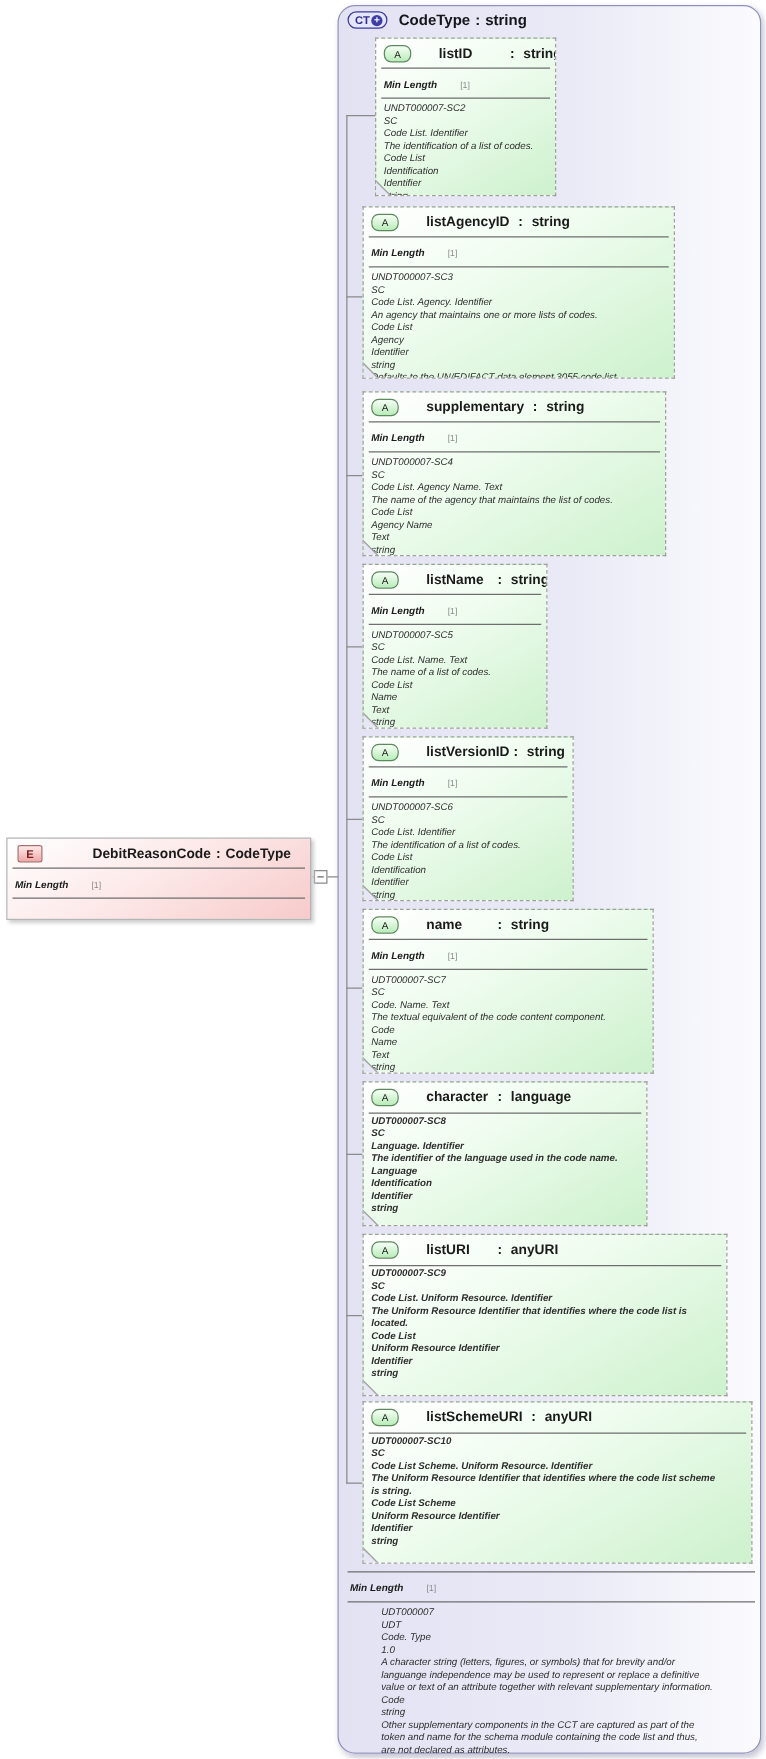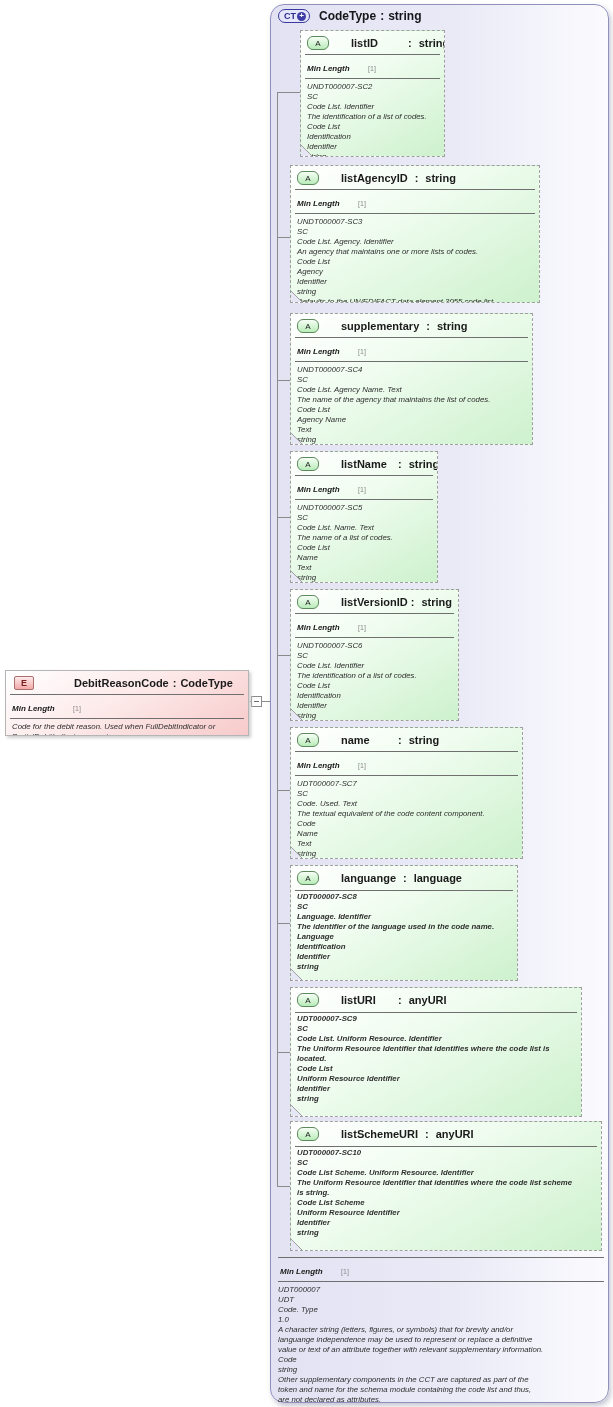--- a/index.html
+++ b/index.html
@@ -54,21 +54,21 @@
   .e-icon{flex:0 0 auto;width:18px;height:12px;border:1px solid #a96f6f;border-radius:2px;
           background:linear-gradient(#fdeaea 0%,#f2a8a8 100%);display:inline-flex;align-items:center;
           justify-content:center;font-size:9px;font-weight:bold;color:#7c1f1f;}
   .elem-title{font-size:11px;font-weight:bold;white-space:nowrap;margin-left:32px;}
   .elem-title span{margin-right:4px;}
 
   
   .facts{position:absolute;left:278px;top:1257px;width:326px;}
   .facts .facet-row{margin:0;border-top:1px solid #6f6f6f;border-bottom:1px solid #6f6f6f;}
   .facts .docs{margin:2px 0 0 0;padding:1px 0 0 0;}
-  .facts .doc-line{font-size:7.8px;}
+  .facts .doc-line{font-size:7.8px;margin-left:27px;}
 </style>
 </head>
 <body>
 
 <div class="stage">
 
   <div class="hline" style="left:249px;top:701px;width:22px;"></div>
   <div class="handle"></div>
 
   <div class="ct">
@@ -235,37 +235,37 @@
       <span class="attr-sep">:</span>
       <span class="attr-ty">string</span>
     </div>
     <div class="facet-row">
       <span class="facet-name">Min Length</span>
       <span class="facet-card">[1]</span>
     </div>
     <div class="docs">
         <div class="doc-line">UDT000007-SC7</div>
         <div class="doc-line">SC</div>
-        <div class="doc-line">Code. Used. Text</div>
+        <div class="doc-line">Code. Name. Text</div>
         <div class="doc-line">The textual equivalent of the code content component.</div>
         <div class="doc-line">Code</div>
         <div class="doc-line">Name</div>
         <div class="doc-line">Text</div>
         <div class="doc-line">string</div>
       </div>
     <svg class="torn" width="13" height="13">
         <polygon points="0,0 13,13 0,13" fill="#e6e6f5"></polygon>
         <path d="M0,0 L13,13" stroke="#9f9f9f" stroke-width="1" fill="none"></path>
       </svg>
   </div>
 
   <div class="attr" style="left:290px;top:865px;width:228px;height:116px;">
     <div class="attr-head">
       <span class="a-icon">A</span>
-      <span class="attr-nm">languange</span>
+      <span class="attr-nm">character</span>
       <span class="attr-sep">:</span>
       <span class="attr-ty">language</span>
     </div>
     <div class="docs bt">
         <div class="doc-line">UDT000007-SC8</div>
         <div class="doc-line">SC</div>
         <div class="doc-line">Language. Identifier</div>
         <div class="doc-line">The identifier of the language used in the code name.</div>
         <div class="doc-line">Language</div>
         <div class="doc-line">Identification</div>
@@ -349,19 +349,15 @@
 
   <div class="elem">
     <div class="elem-head">
       <span class="e-icon">E</span>
       <span class="elem-title"><span>DebitReasonCode</span><span>:</span><span>CodeType</span></span>
     </div>
     <div class="facet-row">
       <span class="facet-name">Min Length</span>
       <span class="facet-card">[1]</span>
     </div>
-    <div class="docs">
-        <div class="doc-line">Code for the debit reason. Used when FullDebitIndicator or</div>
-        <div class="doc-line">PartialDebitIndicator are set.</div>
-      </div>
   </div>
 
 </div>
 
 </body></html>

